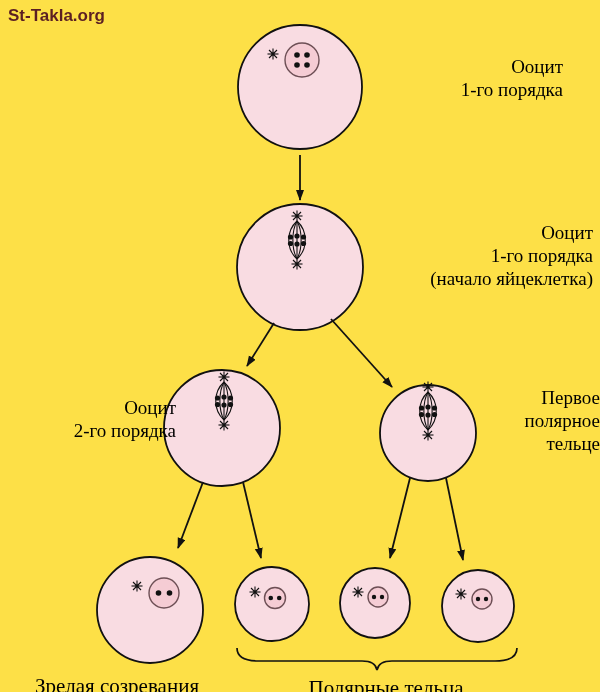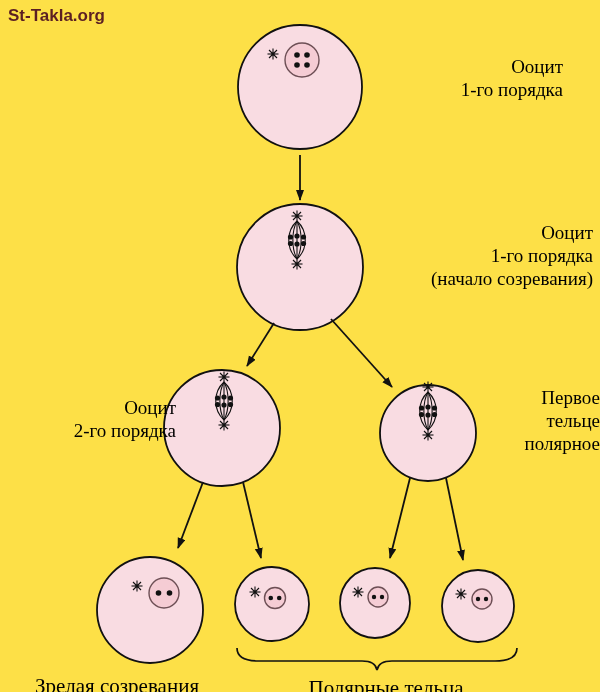--- a/index.html
+++ b/index.html
@@ -143,31 +143,31 @@
   <div class="watermark">St-Takla.org</div>
 
   <div class="label" style="left:378px;top:55px;width:185px">
     <span class="line">Ооцит</span>
     <span class="line">1-го порядка</span>
   </div>
 
   <div class="label" style="left:371px;top:221px;width:222px">
     <span class="line">Ооцит</span>
     <span class="line">1-го порядка</span>
-    <span class="line">(начало созревания)</span>
+    <span class="line">(начало яйцеклетка)</span>
   </div>
 
   <div class="label" style="left:0px;top:396px;width:176px">
     <span class="line">Ооцит</span>
     <span class="line">2-го порядка</span>
   </div>
 
   <div class="label" style="left:465px;top:386px;width:135px">
     <span class="line">Первое</span>
+    <span class="line">полярное</span>
     <span class="line">тельце</span>
-    <span class="line">полярное</span>
   </div>
 
   <div class="label label-lg" style="left:6px;top:674px;width:222px">Зрелая созревания</div>
 
   <div class="label label-lg" style="left:276px;top:676px;width:220px">Полярные тельца</div>
 
 </div>
 
 </body></html>

